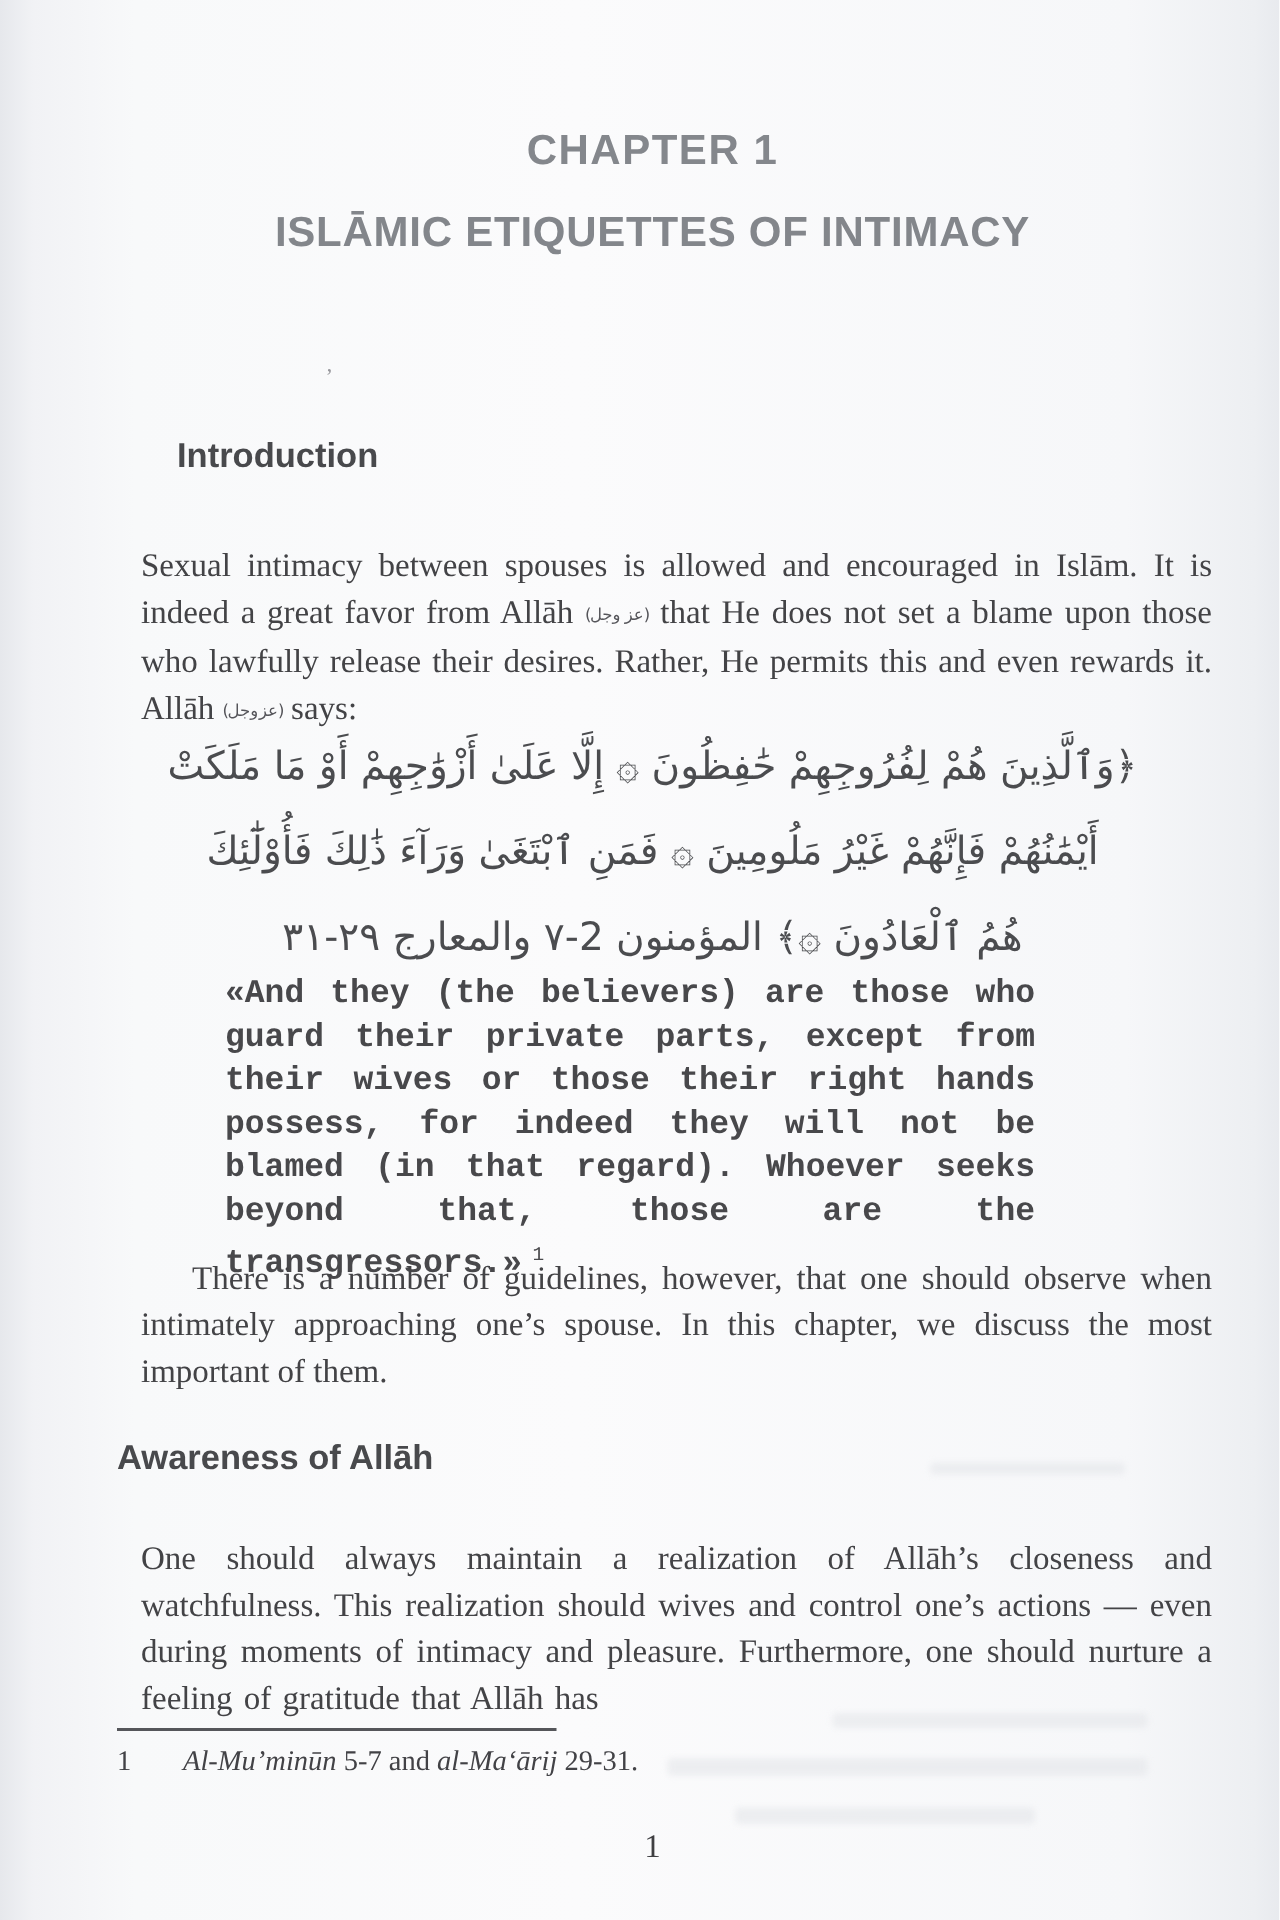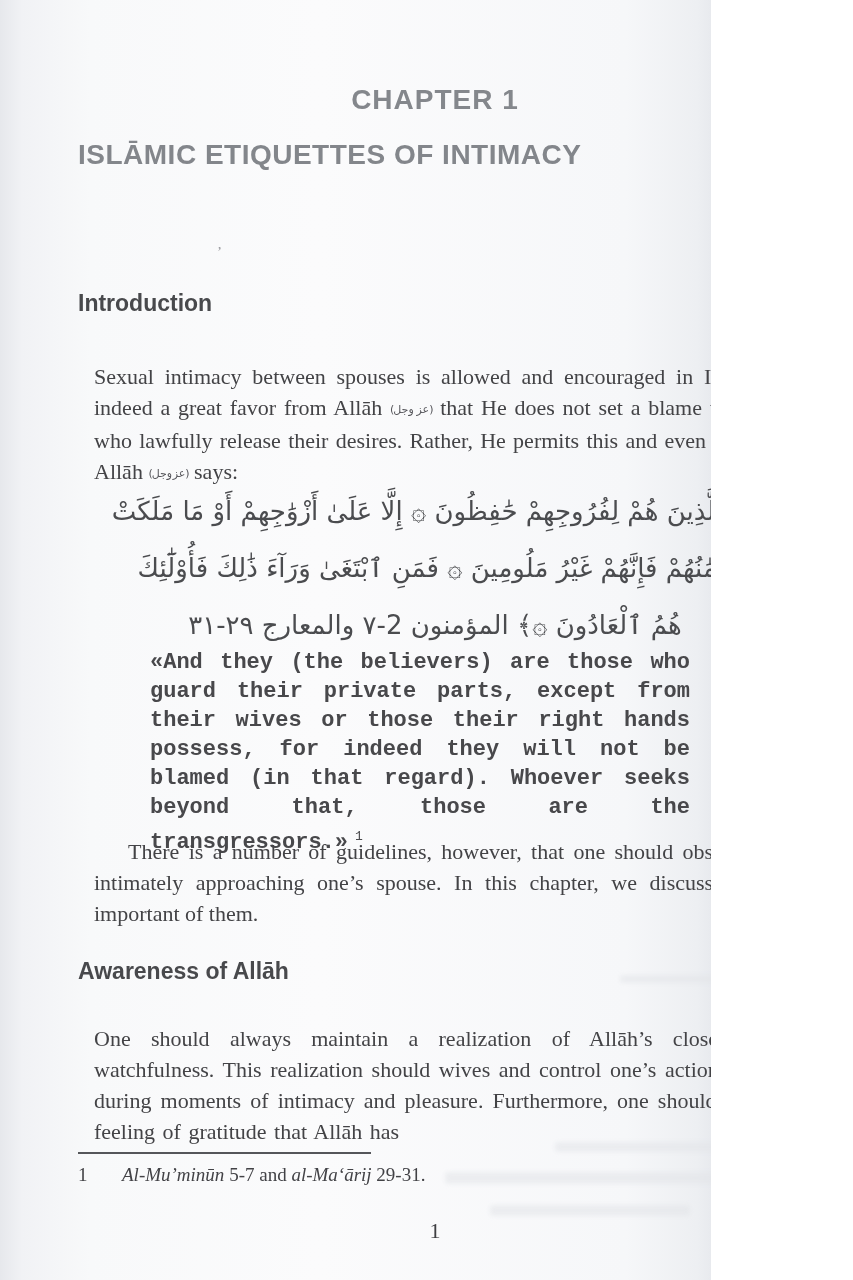--- a/index.html
+++ b/index.html
@@ -2,31 +2,31 @@
 <html><head>
 <meta charset="utf-8">
 <style>
   html,body{margin:0;padding:0;}
   body{
     width:853px;height:1280px;
     font-family:"Liberation Serif", serif;
     background:#ffffff;
   }
   .page{
-    position:relative;width:711px;height:1280px;overflow:hidden;
+    position:relative;width:853px;height:1280px;overflow:hidden;
     background:linear-gradient(90deg,#e6e8ec 0px,#f1f2f5 22px,#f8f9fa 90px,#fbfbfc 45%,#f6f7f9 88%,#edeff2 98%,#e8eaee 100%);
     color:#454548;
   }
   .abs{position:absolute;}
   .col{left:78px;width:714px;}
   .sans{font-family:"Liberation Sans", sans-serif;font-weight:bold;}
   .chapter-label{top:84px;text-align:center;font-size:28px;color:#84878c;letter-spacing:1px;}
-  .chapter-title{top:139px;font-size:28px;color:#83868b;letter-spacing:.5px;}
+  .chapter-title{top:139px;text-align:center;font-size:28px;color:#83868b;letter-spacing:.5px;}
   .section-heading{font-size:23px;color:#48494c;}
-  .intro-heading{top:290px;}
+  .intro-heading{top:290px;margin-left:40px;}
   .awareness-heading{top:958px;}
   .para{font-size:22px;line-height:31px;text-align:justify;color:#434346;margin:16px;}
   .para1{top:345px;}
   .para2{top:820px;text-indent:34px;}
   .para3{top:1007px;word-spacing:2px;}
   .honorific{
     font-family:"DejaVu Sans", sans-serif;
     font-size:11px;color:#55555a;letter-spacing:-1px;word-spacing:-3px;
     vertical-align:2px;
   }

